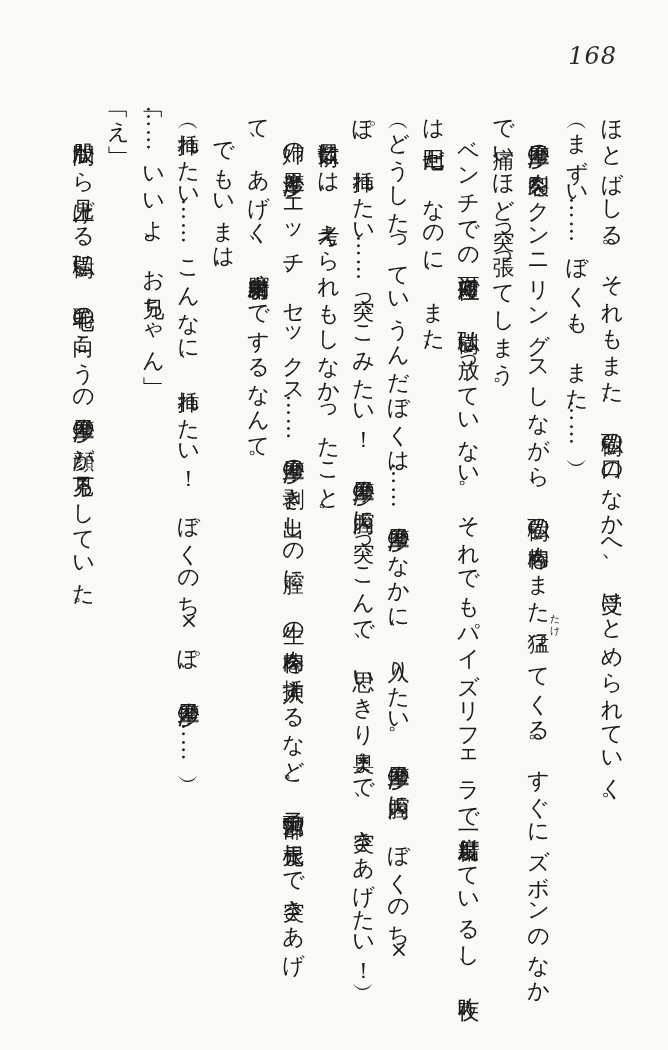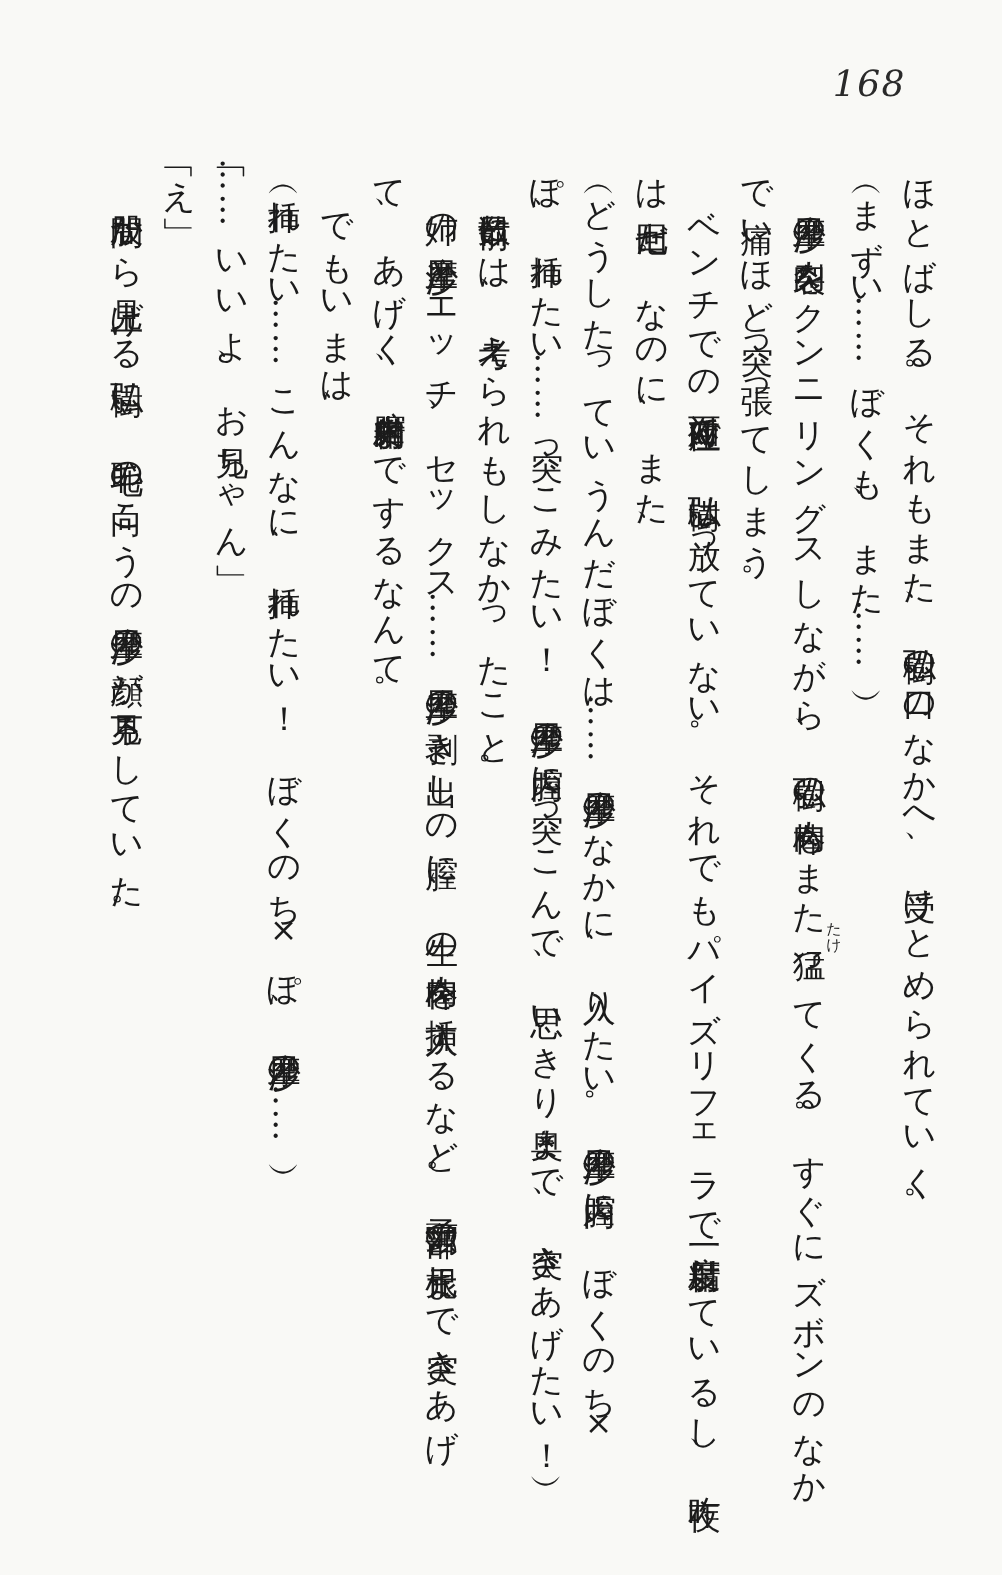--- a/index.html
+++ b/index.html
@@ -13,21 +13,21 @@
     overflow: hidden;
     font-family: "DejaVu Serif", "Liberation Serif", serif;
   }
   .page {
     position: absolute;
     inset: 0;
   }
   .page-number {
     position: absolute;
     top: 42px;
-    right: 64px;
+    right: 51px;
     font-size: 24px;
     font-style: italic;
     letter-spacing: 1px;
   }
   .text-block {
     position: absolute;
     top: 104px;
     right: 38px;
     height: 900px;
     writing-mode: vertical-rl;

